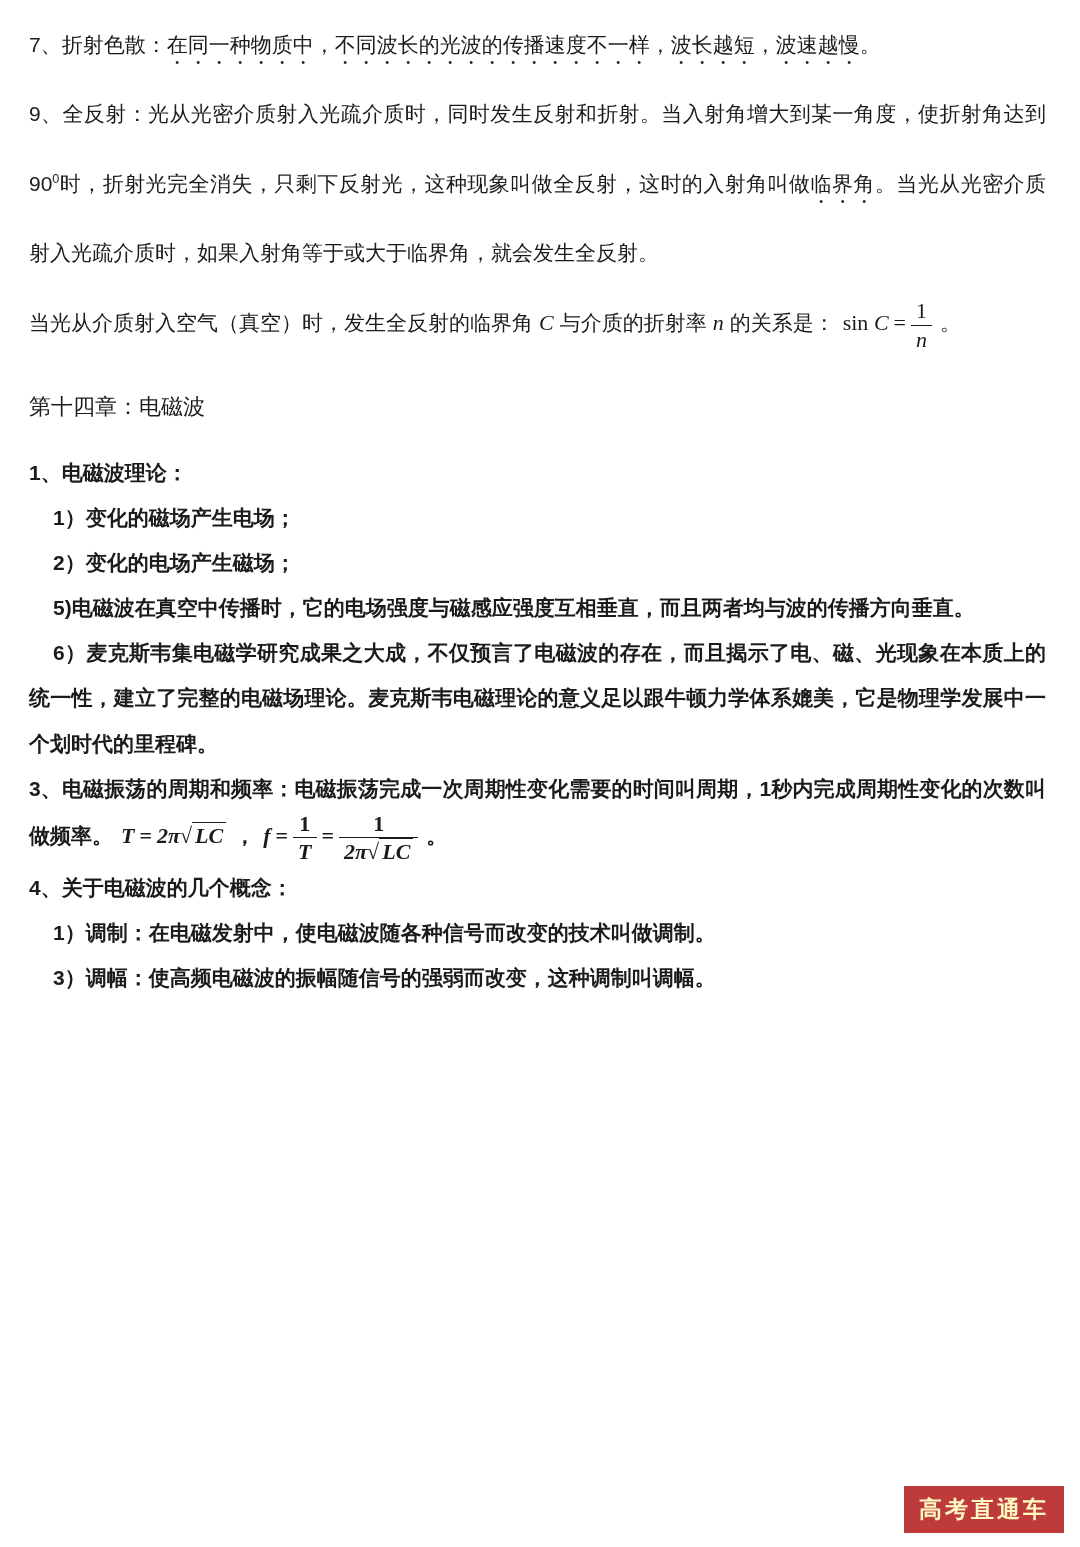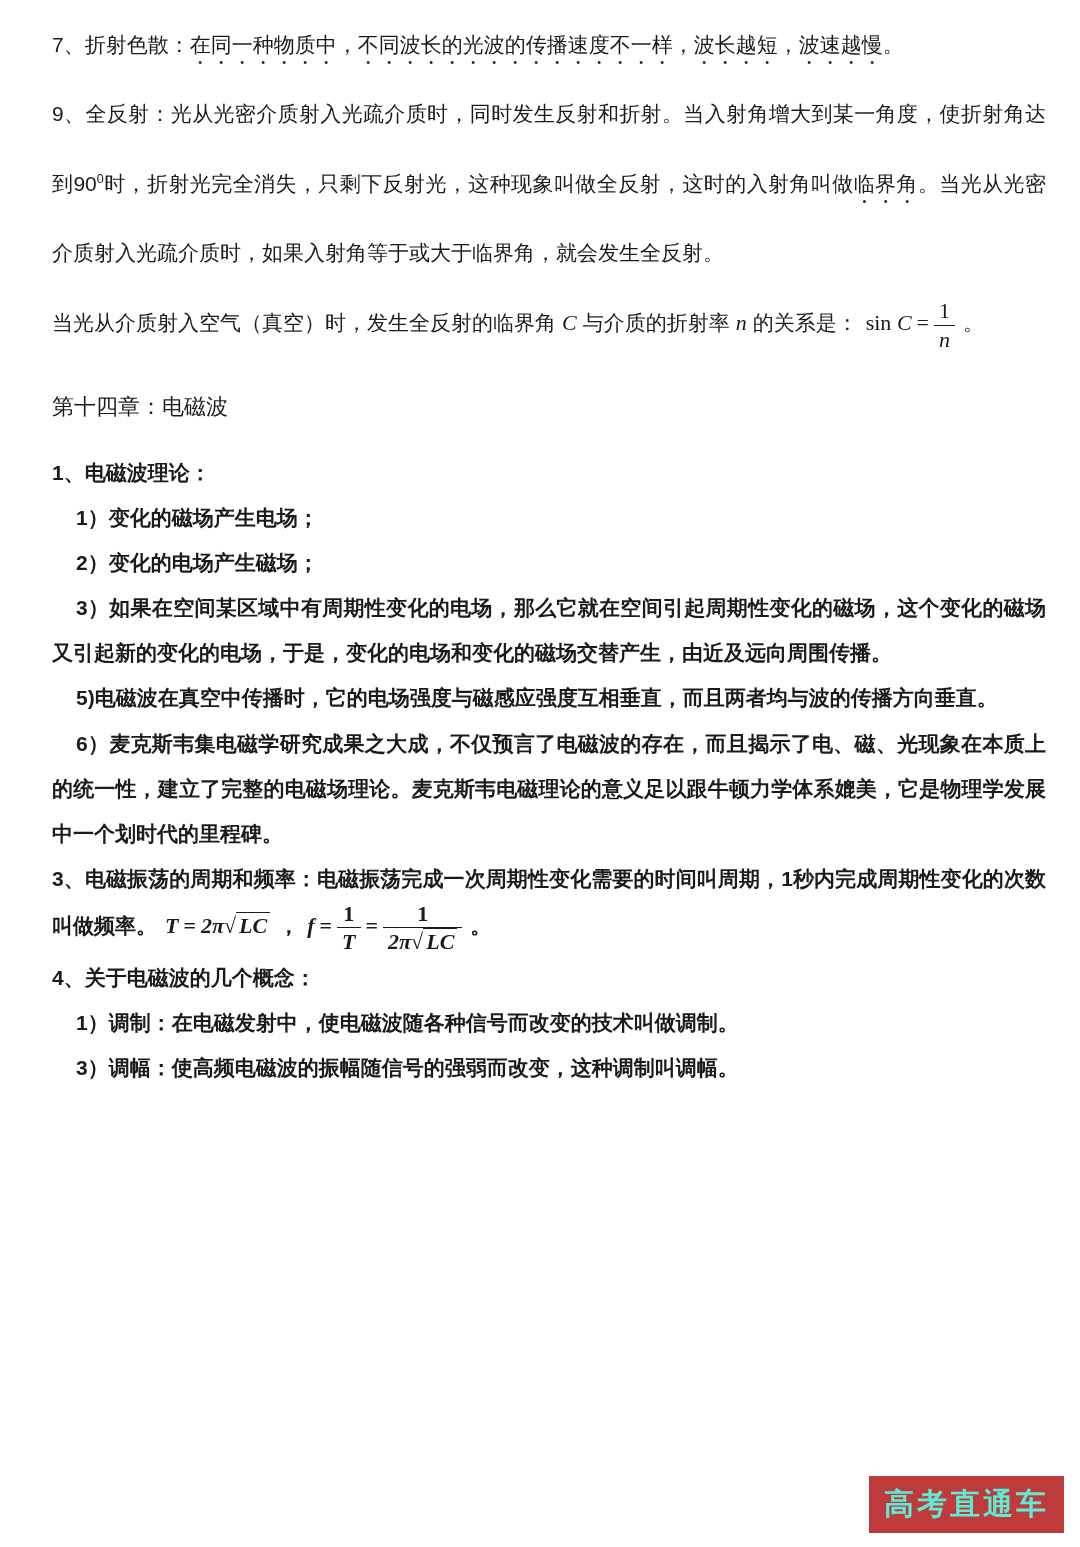--- a/index.html
+++ b/index.html
@@ -5,21 +5,21 @@
   * { box-sizing: border-box; }
   html, body { margin: 0; padding: 0; }
   body {
     width: 1080px;
     min-height: 1547px;
     background: #ffffff;
     color: #1b1b1b;
     position: relative;
     font-family: "Liberation Sans", "DejaVu Sans", sans-serif;
   }
-  .page { padding: 10px 34px 70px 52px; }
+  .page { padding: 10px 34px 70px 29px; }
 
   .para {
     margin: 0;
     font-size: 21px;
     text-align: justify;
   }
   .loose { line-height: 3.3; }
 
   
   .em {
@@ -68,22 +68,22 @@
   .frac .den { display: block; padding: 1px 5px 0 5px; }
   .sqrt { white-space: nowrap; }
   .radsym { font-style: normal; }
   .radbody { border-top: 1.6px solid #1b1b1b; padding: 0 3px; }
 
   .watermark {
     position: absolute;
     right: 16px;
     bottom: 14px;
     background: #bf3a3a;
-    color: #5eead4;
-    font-size: 30px;
+    color: #fef9c3;
+    font-size: 23px;
     font-weight: bold;
     letter-spacing: 3px;
     padding: 8px 15px;
   }
 </style>
 </head>
 <body>
 
 <div class="page">
 
@@ -92,21 +92,20 @@
 
   <p class="para loose"><span>9、全反射：光从光密介质射入光疏介质时，同时发生反射和折射。当入射角增大到某一角度，使折射角达到90</span><sup class="exp">0</sup><span>时，折射光完全消失，只剩下反射光，这种现象叫做全反射，这时的入射角叫做</span><span class="em">临界角</span><span>。当光从光密介质射入光疏介质时，如果入射角等于或大于临界角，就会发生全反射。</span></p>
 
   <p class="para loose"><span>当光从介质射入空气（真空）时，发生全反射的临界角</span><span class="mvar sp">C</span><span>与介质的折射率</span><span class="mvar sp">n</span><span>的关系是：</span><span class="math"><span class="mfn">sin</span> <span class="mvar">C</span><span class="mop">=</span><span class="frac"><span class="num">1</span><span class="den mvar">n</span></span></span><span>。</span></p>
 
   <h2 class="chapter-heading">第十四章：电磁波</h2>
 
   <p class="item">1、电磁波理论：</p>
   <p class="item sub">1）变化的磁场产生电场；</p>
   <p class="item sub">2）变化的电场产生磁场；</p>
-  <p class="item sub">3）如果在空间某区域中有周期性变化的电场，那么它就在空间引起周期性变化的磁场，这个变化的磁场又引起新的变化的电场，于是，变化的电场和变化的磁场交替产生，由近及远向周围传播。</p>
   <p class="item sub">5)电磁波在真空中传播时，它的电场强度与磁感应强度互相垂直，而且两者均与波的传播方向垂直。</p>
   <p class="item sub">6）麦克斯韦集电磁学研究成果之大成，不仅预言了电磁波的存在，而且揭示了电、磁、光现象在本质上的统一性，建立了完整的电磁场理论。麦克斯韦电磁理论的意义足以跟牛顿力学体系媲美，它是物理学发展中一个划时代的里程碑。</p>
 
   <p class="item"><span>3、电磁振荡的周期和频率：电磁振荡完成一次周期性变化需要的时间叫周期，1秒内完成周期性变化的次数叫做频率。</span><span class="math"><span class="mvar">T</span><span class="mop">=</span><span class="mit">2π</span><span class="sqrt"><span class="radsym">√</span><span class="radbody mvar">LC</span></span></span><span>，</span><span class="math"><span class="mvar">f</span><span class="mop">=</span><span class="frac"><span class="num">1</span><span class="den mvar">T</span></span><span class="mop">=</span><span class="frac"><span class="num">1</span><span class="den"><span class="mit">2π</span><span class="sqrt"><span class="radsym">√</span><span class="radbody mvar">LC</span></span></span></span></span><span>。</span></p>
 
   <p class="item">4、关于电磁波的几个概念：</p>
   <p class="item sub">1）调制：在电磁发射中，使电磁波随各种信号而改变的技术叫做调制。</p>
   <p class="item sub">3）调幅：使高频电磁波的振幅随信号的强弱而改变，这种调制叫调幅。</p>
 
 </div>

